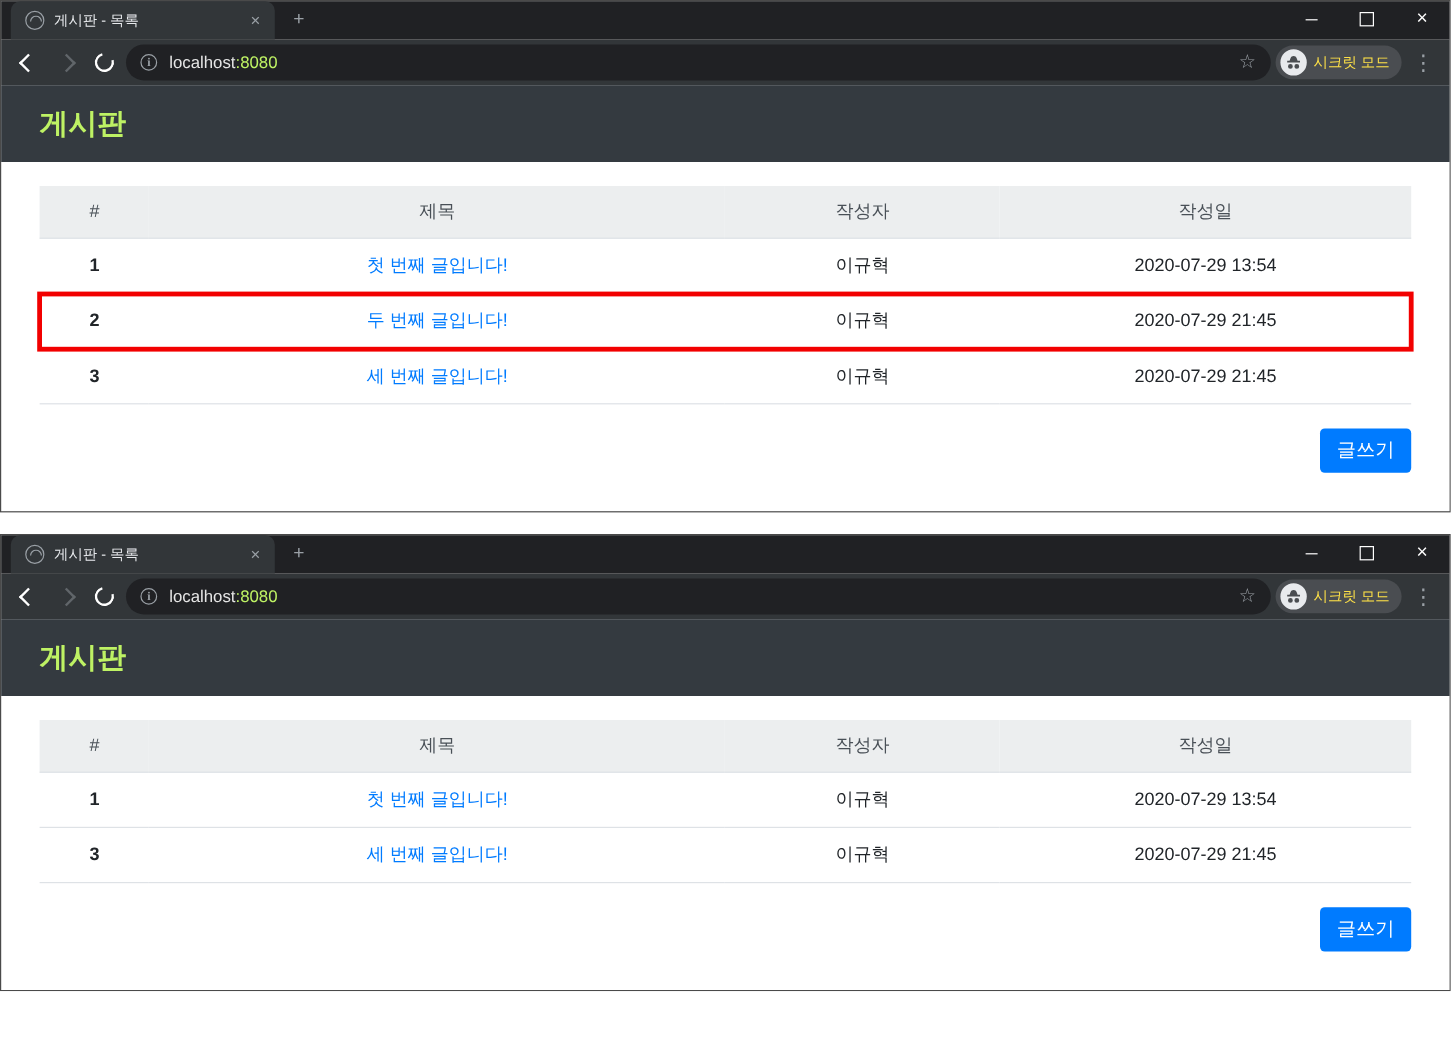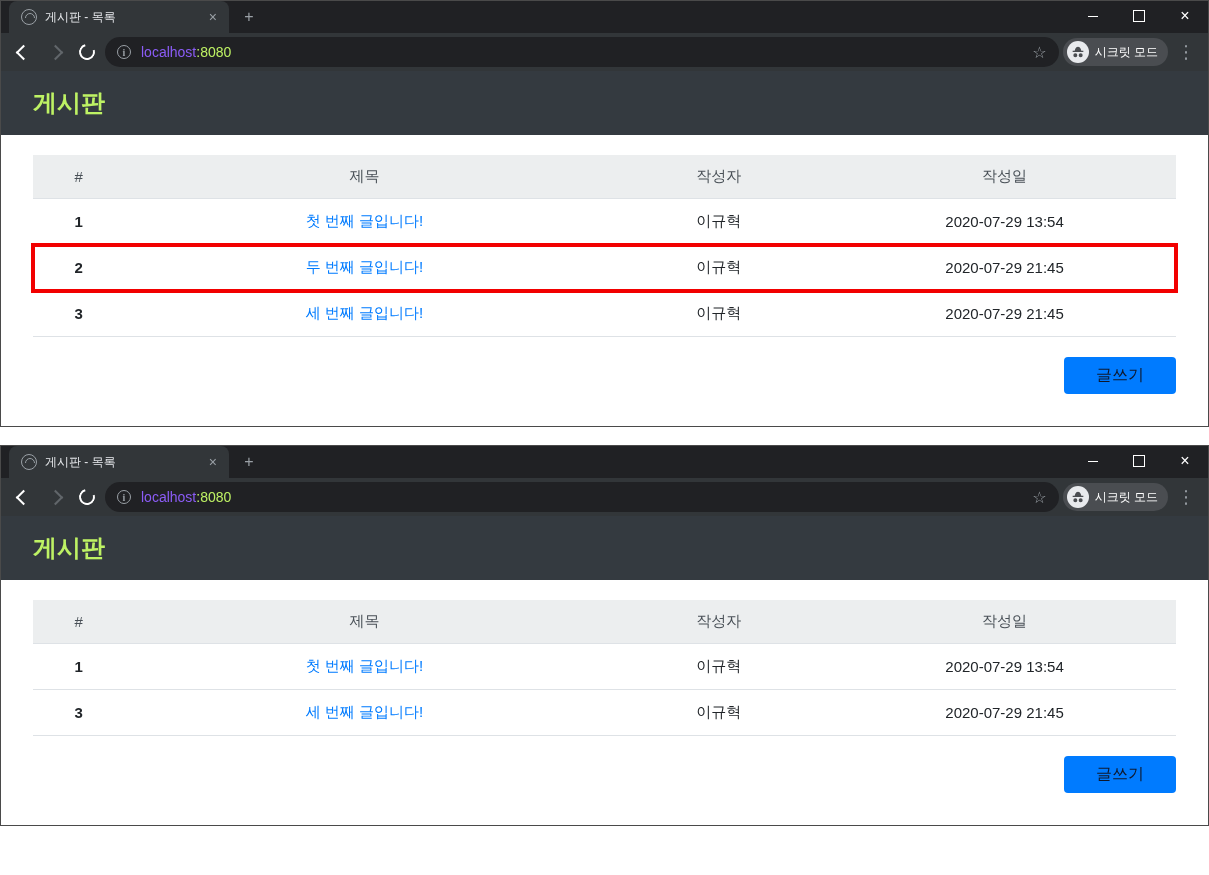--- a/index.html
+++ b/index.html
@@ -89,32 +89,32 @@
     gap:10px;
     color:#9aa0a6;
     font-size:14px;
   }
   .info-icon{
     width:14px;height:14px;border:1.5px solid #9aa0a6;border-radius:50%;
     display:flex;align-items:center;justify-content:center;
     font-size:10px;font-weight:bold;font-family:Georgia,serif;
     flex:0 0 14px;
   }
-  .addr-text .host{color:#8b5cf6;}
+  .addr-text .host{color:#e5e5e5;}
   .addr-text .port{color:#bef264;}
   .star{margin-left:auto;color:#9aa0a6;font-size:16px;}
 
   .incognito-pill{
     background:#4a4d51;
     border-radius:14px;
     height:28px;
     display:flex;align-items:center;
     padding:0 10px 0 4px;
     gap:6px;
-    color:#ffffff;
+    color:#fde047;
     font-size:12px;
     cursor:default;
   }
   .incognito-icon{
     width:22px;height:22px;background:#e8eaed;border-radius:50%;
     display:flex;align-items:center;justify-content:center;
     flex:0 0 22px;
   }
   .incognito-icon svg{width:16px;height:16px;fill:#4a4d51;}
   .kebab{color:#9aa0a6;width:28px;display:flex;align-items:center;justify-content:center;cursor:pointer;}
@@ -154,22 +154,22 @@
   table.board a{color:#007bff;text-decoration:none;text-align:center;}
   .col-num{width:8%;}
   .col-title{width:42%;}
   .col-author{width:20%;}
   .col-date{width:30%;}
 
   .highlight-row{outline:4px solid #f20000;outline-offset:-2px;}
 
   .write-btn-wrap{display:flex;justify-content:flex-end;margin-top:20px;}
   .write-btn{
-    background:#007bff;color:#0f172a;border:none;
-    border-radius:4px;padding:8px 32px;font-size:16px;cursor:pointer;
+    background:#007bff;color:#ffffff;border:none;
+    border-radius:4px;padding:8px 14px;font-size:16px;cursor:pointer;
   }
 
   .gap{height:18px;}
 </style>
 </head>
 <body>
 
 <div id="root">
     <div class="browser">
 

